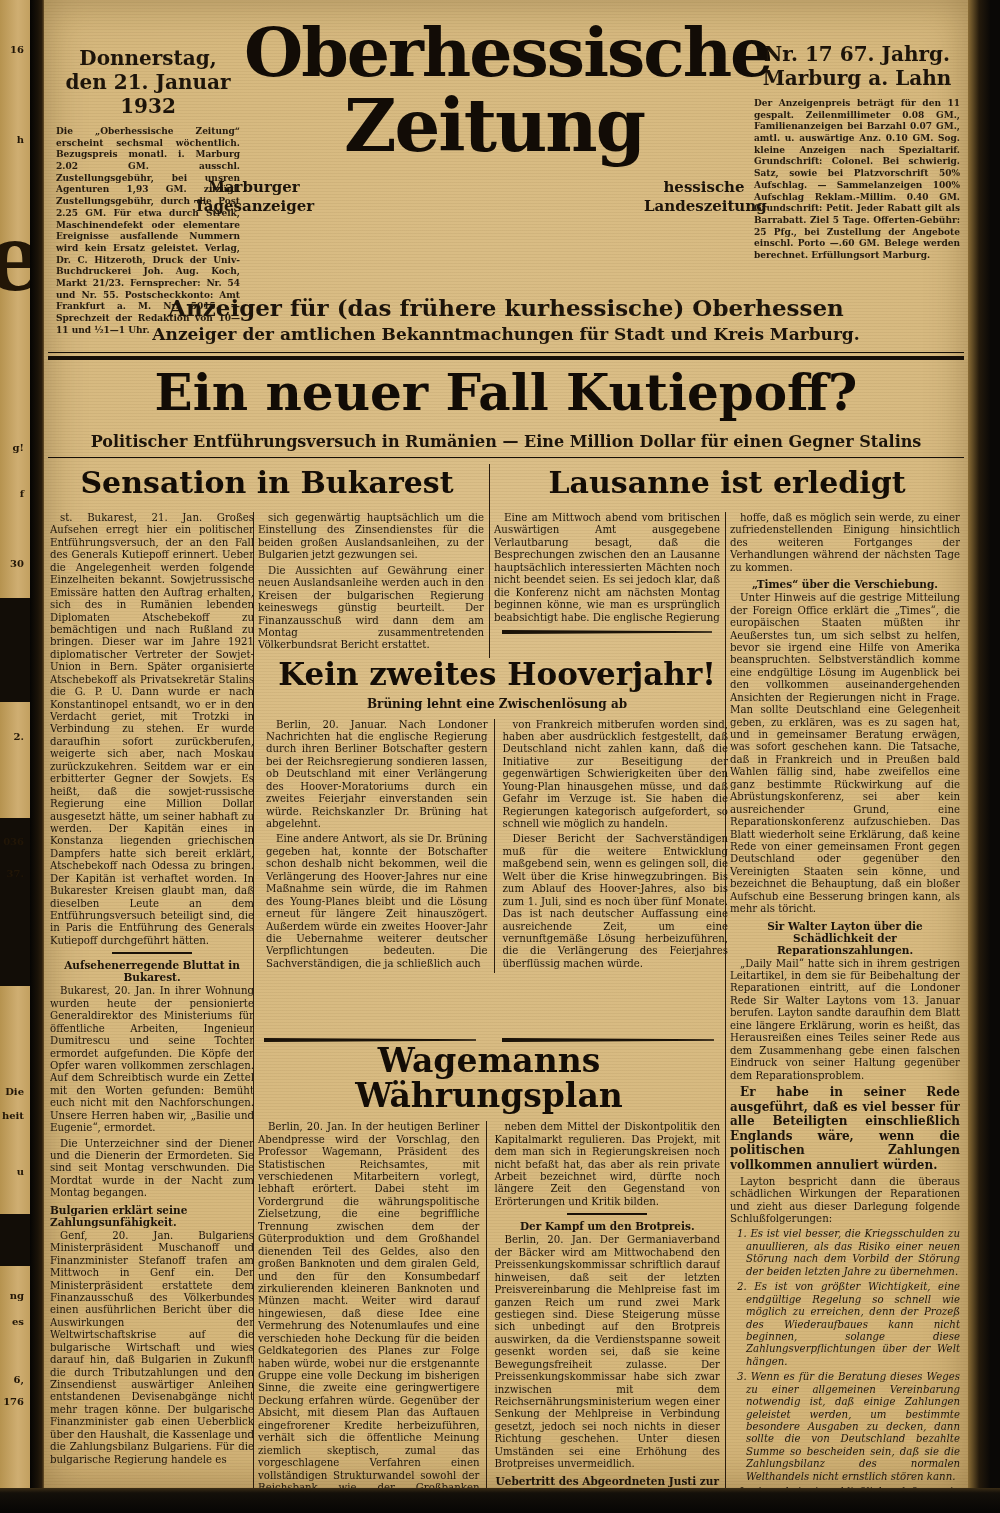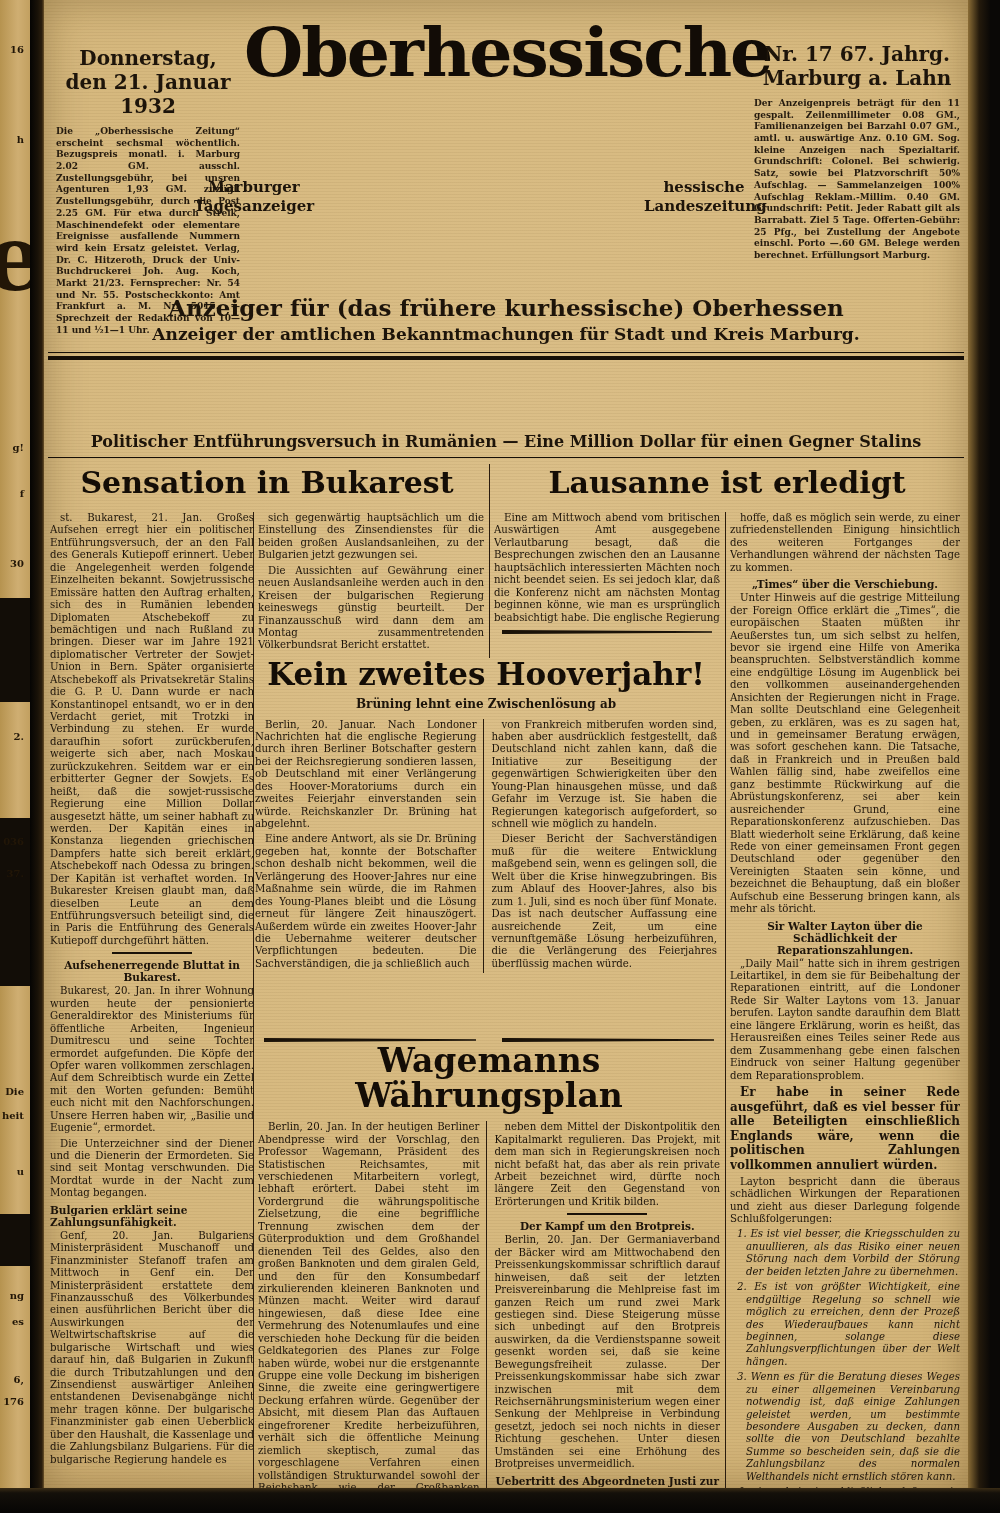--- a/index.html
+++ b/index.html
@@ -109,20 +109,21 @@
   <div class="page">
 
     <div class="abs" style="left:8px;top:46px;width:192px;">
       <div class="date1">Donnerstag,</div>
       <div class="date2">den 21. Januar 1932</div>
       <p class="notice">Die „Oberhessische Zeitung“ erscheint sechsmal wöchentlich. Bezugspreis monatl. i. Marburg 2.02 GM. ausschl. Zustellungsgebühr, bei unsren Agenturen 1,93 GM. zuzügl. Zustellungsgebühr, durch die Post 2.25 GM. Für etwa durch Streik, Maschinendefekt oder elementare Ereignisse ausfallende Nummern wird kein Ersatz geleistet. Verlag, Dr. C. Hitzeroth, Druck der Univ-Buchdruckerei Joh. Aug. Koch, Markt 21/23. Fernsprecher: Nr. 54 und Nr. 55. Postscheckkonto: Amt Frankfurt a. M. Nr. 5015. — Sprechzeit der Redaktion von 10—11 und ½1—1 Uhr.</p>
     </div>
 
     <div class="abs mast-center" style="left:200px;top:18px;width:500px;">
       <div class="mast-title1">Oberhessische</div>
+      <div class="mast-title2">Zeitung</div>
     </div>
     <div class="tagline abs" style="left:150px;top:178px;">
       <div>Marburger</div>
       <div>Tagesanzeiger</div>
     </div>
     <div class="tagline abs" style="left:600px;top:178px;">
       <div>hessische</div>
       <div>Landeszeitung</div>
     </div>
 
@@ -131,20 +132,21 @@
       <div class="issue2">Marburg a. Lahn</div>
       <p class="notice">Der Anzeigenpreis beträgt für den 11 gespalt. Zeilenmillimeter 0.08 GM., Familienanzeigen bei Barzahl 0.07 GM., amtl. u. auswärtige Anz. 0.10 GM. Sog. kleine Anzeigen nach Spezialtarif. Grundschrift: Colonel. Bei schwierig. Satz, sowie bei Platzvorschrift 50% Aufschlag. — Sammelanzeigen 100% Aufschlag Reklam.-Millim. 0.40 GM. Grundschrift: Petit. Jeder Rabatt gilt als Barrabatt. Ziel 5 Tage. Offerten-Gebühr: 25 Pfg., bei Zustellung der Angebote einschl. Porto —.60 GM. Belege werden berechnet. Erfüllungsort Marburg.</p>
     </div>
 
     <div class="abs subtitle1" style="top:294px;">Anzeiger für (das frühere kurhessische) Oberhessen</div>
     <div class="abs subtitle2" style="top:324px;">Anzeiger der amtlichen Bekanntmachungen für Stadt und Kreis Marburg.</div>
 
     <div class="abs rule" style="left:4px;top:352px;width:916px;height:1px;"></div>
     <div class="abs rule" style="left:4px;top:356px;width:916px;height:4px;"></div>
 
+    <h1 class="abs headline" style="top:368px;">Ein neuer Fall Kutiepoff?</h1>
     <div class="abs subhead" style="top:432px;">Politischer Entführungsversuch in Rumänien — Eine Million Dollar für einen Gegner Stalins</div>
     <div class="abs rule" style="left:4px;top:457px;width:916px;height:1px;"></div>
 
     <div class="content">
 
       <div class="abs sec-title" style="left:6px;top:4px;width:434px;">Sensation in Bukarest</div>
       <div class="abs sec-title" style="left:450px;top:4px;width:466px;">Lausanne ist erledigt</div>
 
       <div class="vdiv" style="left:209px;top:50px;height:976px;"></div>
       <div class="vdiv" style="left:445px;top:2px;height:194px;"></div>
@@ -178,21 +180,21 @@
         <div class="inhead">Sir Walter Layton über die Schädlichkeit der Reparationszahlungen.</div>
         <p class="para">„Daily Mail“ hatte sich in ihrem gestrigen Leitartikel, in dem sie für Beibehaltung der Reparationen eintritt, auf die Londoner Rede Sir Walter Laytons vom 13. Januar berufen. Layton sandte daraufhin dem Blatt eine längere Erklärung, worin es heißt, das Herausreißen eines Teiles seiner Rede aus dem Zusammenhang gebe einen falschen Eindruck von seiner Haltung gegenüber dem Reparationsproblem.</p>
         <p class="para quote">Er habe in seiner Rede ausgeführt, daß es viel besser für alle Beteiligten einschließlich Englands wäre, wenn die politischen Zahlungen vollkommen annuliert würden.</p>
         <p class="para">Layton bespricht dann die überaus schädlichen Wirkungen der Reparationen und zieht aus dieser Darlegung folgende Schlußfolgerungen:</p>
         <p class="para numbered">1. Es ist viel besser, die Kriegsschulden zu anuullieren, als das Risiko einer neuen Störung nach dem Vorbild der Störung der beiden letzten Jahre zu übernehmen.</p>
         <p class="para numbered">2. Es ist von größter Wichtigkeit, eine endgültige Regelung so schnell wie möglich zu erreichen, denn der Prozeß des Wiederaufbaues kann nicht beginnen, solange diese Zahlungsverpflichtungen über der Welt hängen.</p>
         <p class="para numbered">3. Wenn es für die Beratung dieses Weges zu einer allgemeinen Vereinbarung notwendig ist, daß einige Zahlungen geleistet werden, um bestimmte besondere Ausgaben zu decken, dann sollte die von Deutschland bezahlte Summe so bescheiden sein, daß sie die Zahlungsbilanz des normalen Welthandels nicht ernstlich stören kann.</p>
         <p class="para">Layton betont schließlich, daß er in Uebereinstimmung mit seinen Kollegen vom</p>
       </div>
 
-      <div class="block" style="left:211px;top:196px;width:462px;height:380px;">
+      <div class="block" style="left:222px;top:196px;width:462px;height:380px;">
         <div class="block-title">Kein zweites Hooverjahr!</div>
         <div class="block-sub">Brüning lehnt eine Zwischenlösung ab</div>
         <div class="twocol">
           <div class="tc tc-l">
             <p class="para">Berlin, 20. Januar. Nach Londoner Nachrichten hat die englische Regierung durch ihren Berliner Botschafter gestern bei der Reichsregierung sondieren lassen, ob Deutschland mit einer Verlängerung des Hoover-Moratoriums durch ein zweites Feierjahr einverstanden sein würde. Reichskanzler Dr. Brüning hat abgelehnt.</p>
             <p class="para">Eine andere Antwort, als sie Dr. Brüning gegeben hat, konnte der Botschafter schon deshalb nicht bekommen, weil die Verlängerung des Hoover-Jahres nur eine Maßnahme sein würde, die im Rahmen des Young-Planes bleibt und die Lösung erneut für längere Zeit hinauszögert. Außerdem würde ein zweites Hoover-Jahr die Uebernahme weiterer deutscher Verpflichtungen bedeuten. Die Sachverständigen, die ja schließlich auch</p>
           </div>
           <div class="tc tc-r">
             <p class="para">von Frankreich mitberufen worden sind, haben aber ausdrücklich festgestellt, daß Deutschland nicht zahlen kann, daß die Initiative zur Beseitigung der gegenwärtigen Schwierigkeiten über den Young-Plan hinausgehen müsse, und daß Gefahr im Verzuge ist. Sie haben die Regierungen kategorisch aufgefordert, so schnell wie möglich zu handeln.</p>
             <p class="para">Dieser Bericht der Sachverständigen muß für die weitere Entwicklung maßgebend sein, wenn es gelingen soll, die Welt über die Krise hinwegzubringen. Bis zum Ablauf des Hoover-Jahres, also bis zum 1. Juli, sind es noch über fünf Monate. Das ist nach deutscher Auffassung eine ausreichende Zeit, um eine vernunftgemäße Lösung herbeizuführen, die die Verlängerung des Feierjahres überflüssig machen würde.</p>

